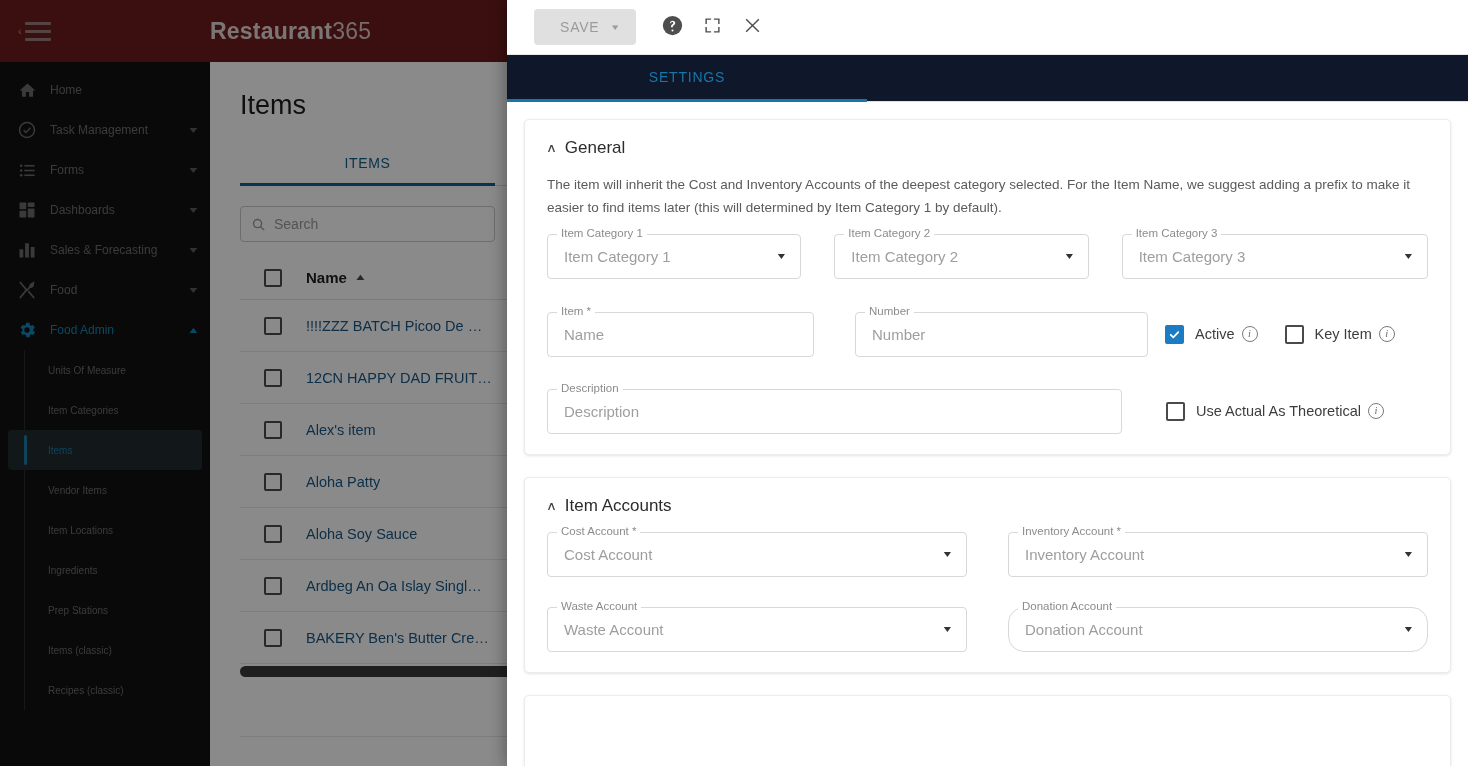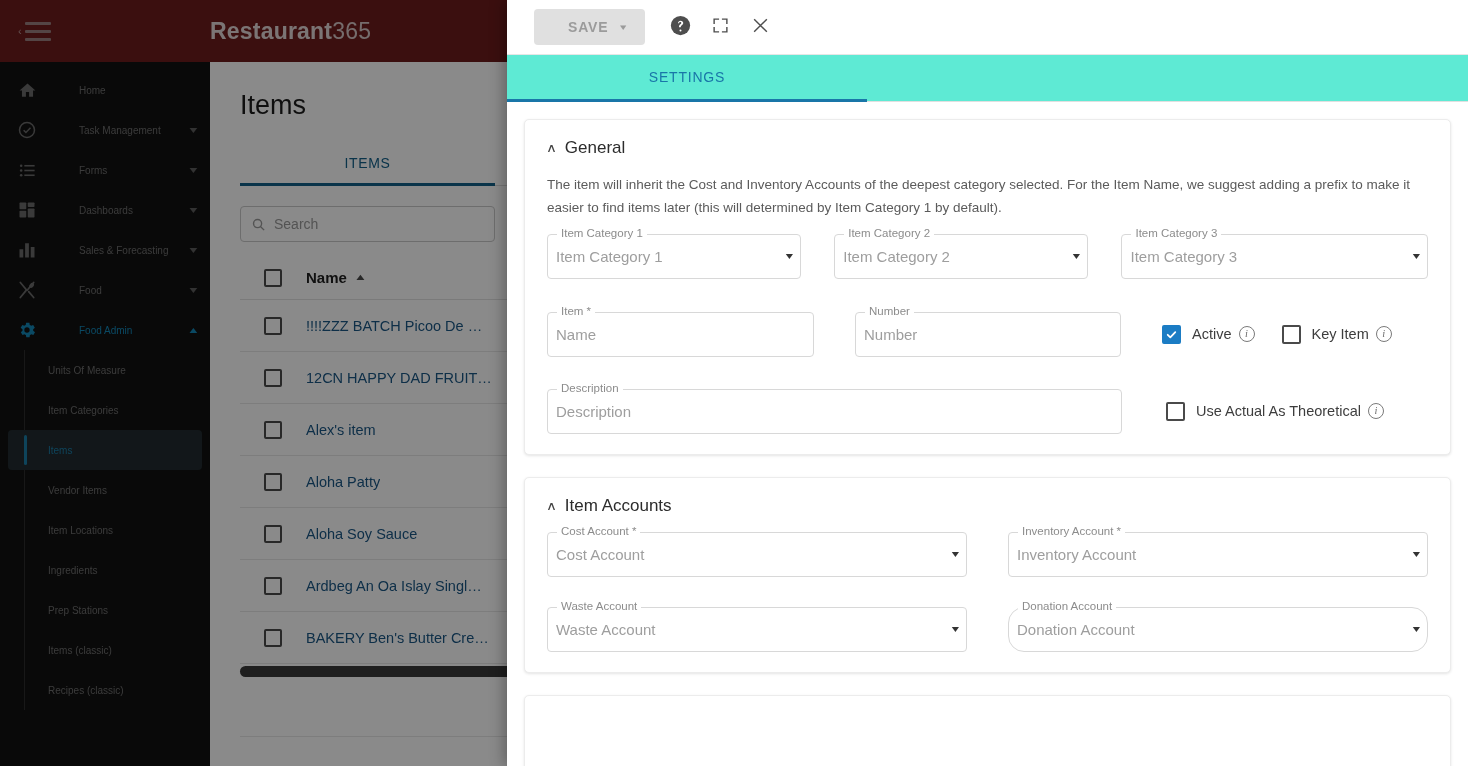--- a/index.html
+++ b/index.html
@@ -99,26 +99,25 @@
     height: 22px;
     margin-right: 12px;
     flex: 0 0 22px;
     display: flex;
     align-items: center;
     justify-content: center;
     color: #6b6b6b;
   }
   .nav-ico svg { display: block; }
   .nav-label {
-    font-size: 10px;
+    font-size: 12px;
     color: #6e6e6e;
     flex: 1;
     white-space: nowrap;
     overflow: hidden;
-    margin-left: 29px;
   }
   .nav-caret {
     color: #5d5d5d;
     font-size: 10px;
     line-height: 1;
     transform: scaleX(1.55) scaleY(1.0);
   }
   .nav-item.active .nav-ico { color: #1387b8; }
   .nav-item.active .nav-label { color: #1387b8; }
   .nav-item.active .nav-caret { color: #1387b8; }
@@ -284,22 +283,21 @@
     background: #e0e0e0;
     border-radius: 4px;
     height: 36px;
     margin-right: 16px;
     cursor: default;
   }
   .save-lbl {
     font-size: 14px;
     color: #9b9b9b;
     letter-spacing: .8px;
-    padding: 0 16px 0 34px;
-    font-weight: bold;
+    padding: 0 16px 0 26px;
   }
   .save-caret {
     color: #9b9b9b;
     font-size: 9px;
     padding-right: 16px;
     transform: scaleX(1.4);
     line-height: 1;
   }
 
   .icon-btn {
@@ -310,21 +308,21 @@
     justify-content: center;
     cursor: pointer;
     color: #4e4e4e;
   }
 
   .m-tabs {
     flex: 0 0 47px;
     height: 47px;
     display: flex;
     border-bottom: 1px solid #e0e0e0;
-    background: #5eead4;
+    background: #0f172a;
   }
   .m-tab {
     width: 360px;
     display: flex;
     align-items: center;
     justify-content: center;
     font-size: 14px;
     letter-spacing: .8px;
     color: #1976a8;
     border-bottom: 3px solid #1976a8;
@@ -374,21 +372,21 @@
   .row { display: flex; }
 
   
   .fld {
     position: relative;
     height: 45px;
     border: 1px solid #d8d8d8;
     border-radius: 4px;
     display: flex;
     align-items: center;
-    padding: 0 8px;
+    padding: 0 16px;
   }
   .fld-label {
     position: absolute;
     top: -8px;
     left: 9px;
     background: #fff;
     padding: 0 4px;
     font-size: 11.5px;
     color: #8c8c8c;
     white-space: nowrap;
@@ -731,21 +729,21 @@
             <span class="fld-val">Item Category 3</span>
             <span class="fld-caret">▾</span>
           </div>
         </div>
 
         <div class="row" style="align-items:center; margin-bottom:32px;">
           <div class="fld" style="width:267px; margin-right:41px;">
             <span class="fld-label">Item *</span>
             <span class="fld-val">Name</span>
           </div>
-          <div class="fld" style="width:266px; margin-right:41px;">
+          <div class="fld" style="width:293px; margin-right:17px;">
             <span class="fld-label">Number</span>
             <span class="fld-val">Number</span>
           </div>
 
           <div class="ck-row">
             <div class="ck-box on">
               <svg width="13" height="13" viewBox="0 0 24 24" fill="none" stroke="#fff" stroke-width="3.2" stroke-linecap="round" stroke-linejoin="round">
                   <path d="M5 12.5l4.8 4.8L19 7.5"></path>
                 </svg>
             </div>

